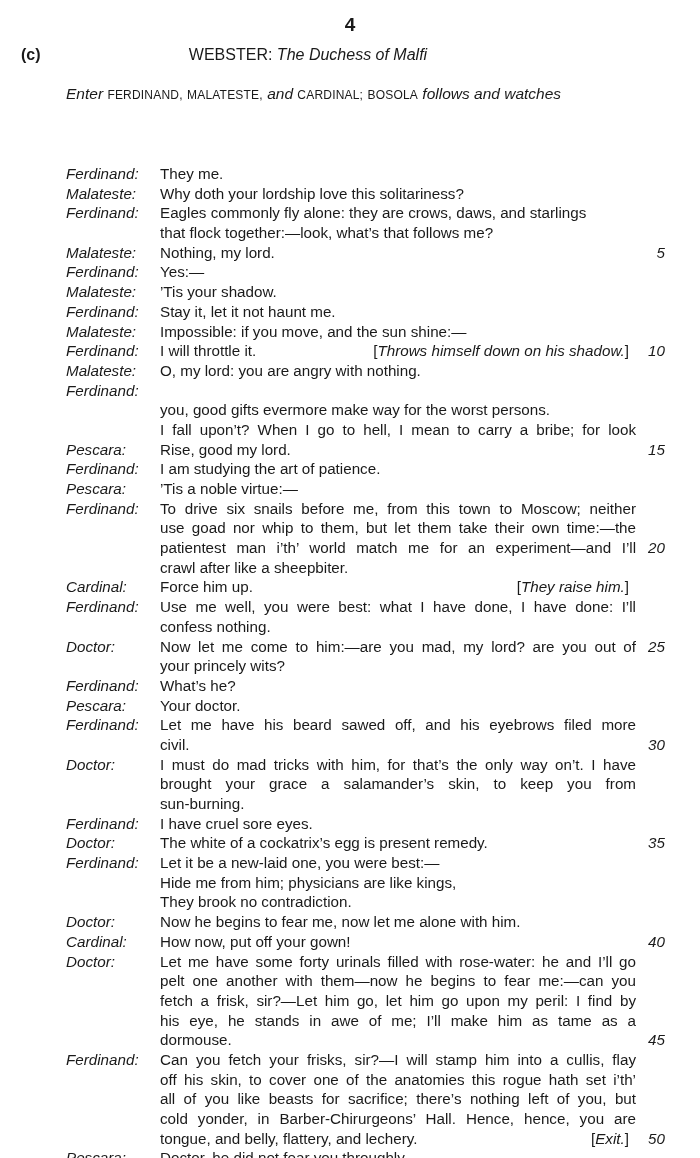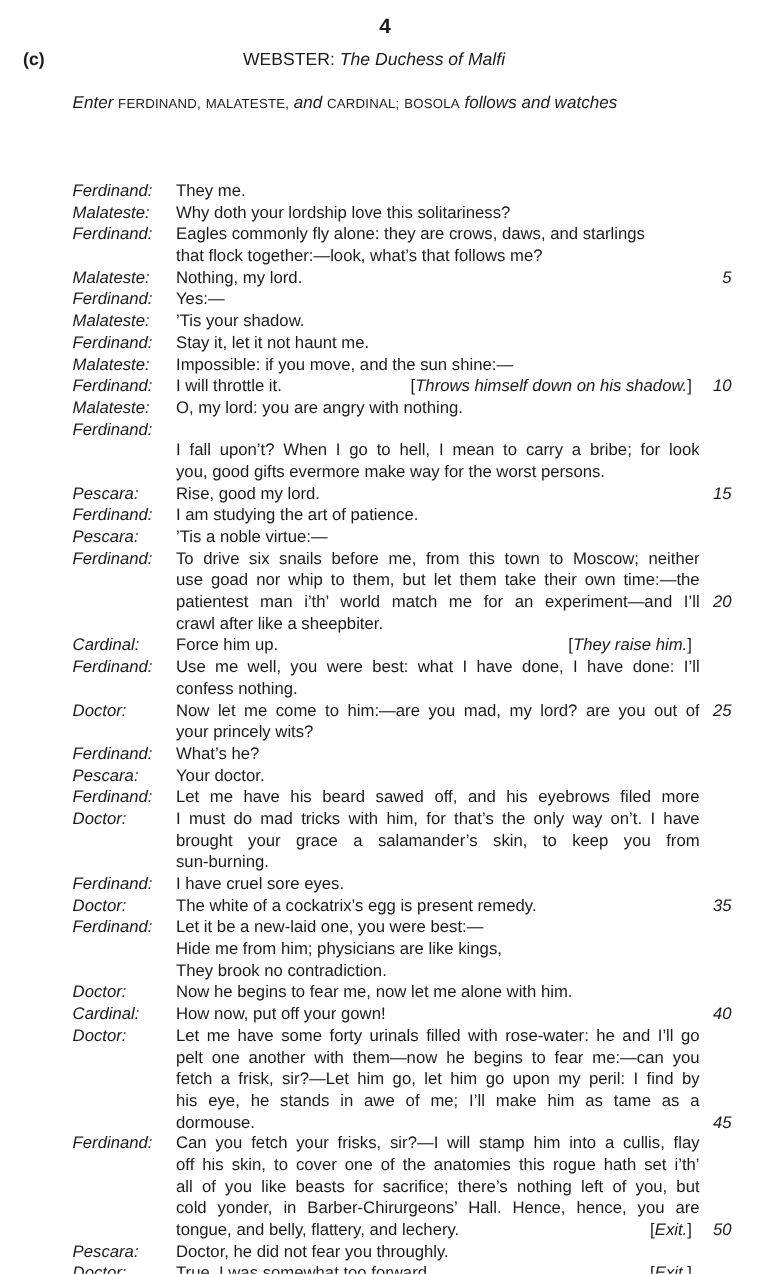--- a/index.html
+++ b/index.html
@@ -1,21 +1,21 @@
 <!DOCTYPE html>
 <html><head>
 <meta charset="utf-8">
 <style>
   html, body { margin:0; padding:0; background:#ffffff; }
   body { width:700px; height:1158px; position:relative; overflow:hidden;
          font-family:"Liberation Sans", sans-serif; color:#1a1a1a; }
   .page-num { position:absolute; top:14px; left:0; width:700px; text-align:center;
               font-weight:bold; font-size:19px; }
   .section-label { position:absolute; top:46px; left:21px; font-weight:bold; font-size:16px; }
-  .title { position:absolute; top:46px; left:0; width:616px; text-align:center; font-size:16px;margin-left:32px; }
+  .title { position:absolute; top:46px; left:0; width:616px; text-align:center; font-size:16px; }
   .title .work { font-style:italic; }
   .stage-enter { position:absolute; top:85px; left:66px; font-size:15.5px; }
   .stage-enter .it { font-style:italic;margin-top:13px; }
   .stage-enter .sc { font-size:12px; letter-spacing:0.2px; }
   .script { position:absolute; top:122px; left:0; width:693px;margin-top:42px; }
   .line { position:relative; height:19.7px; line-height:19.7px; font-size:15.2px; }
   .speaker { position:absolute; left:66px; font-style:italic; white-space:nowrap; }
   .text { position:absolute; left:160px; width:476px; white-space:nowrap; }
   .text.justify { text-align:justify; text-align-last:justify; white-space:normal; height:19.7px; overflow:hidden; }
   .dir { position:absolute; right:64px; white-space:nowrap; }
@@ -85,24 +85,24 @@
       <span class="lnum">10</span>
     </div>
     <div class="line">
       <span class="speaker">Malateste:</span>
       <span class="text">O, my lord: you are angry with nothing.</span>
     </div>
     <div class="line">
       <span class="speaker">Ferdinand:</span>
     </div>
     <div class="line">
+      <span class="text">you, good gifts evermore make way for the worst persons.</span>
+    </div>
+    <div class="line">
       <span class="text justify">I fall upon’t? When I go to hell, I mean to carry a bribe; for look</span>
-    </div>
-    <div class="line">
-      <span class="text">you, good gifts evermore make way for the worst persons.</span>
     </div>
     <div class="line">
       <span class="speaker">Pescara:</span>
       <span class="text">Rise, good my lord.</span>
       <span class="lnum">15</span>
     </div>
     <div class="line">
       <span class="speaker">Ferdinand:</span>
       <span class="text">I am studying the art of patience.</span>
     </div>
@@ -150,20 +150,24 @@
     </div>
     <div class="line">
       <span class="speaker">Pescara:</span>
       <span class="text">Your doctor.</span>
     </div>
     <div class="line">
       <span class="speaker">Ferdinand:</span>
       <span class="text justify">Let me have his beard sawed off, and his eyebrows filed more</span>
     </div>
     <div class="line">
+      <span class="text">civil.</span>
+      <span class="lnum">30</span>
+    </div>
+    <div class="line">
       <span class="speaker">Doctor:</span>
       <span class="text justify">I must do mad tricks with him, for that’s the only way on’t. I have</span>
     </div>
     <div class="line">
       <span class="text justify">brought your grace a salamander’s skin, to keep you from</span>
     </div>
     <div class="line">
       <span class="text">sun-burning.</span>
     </div>
     <div class="line">

